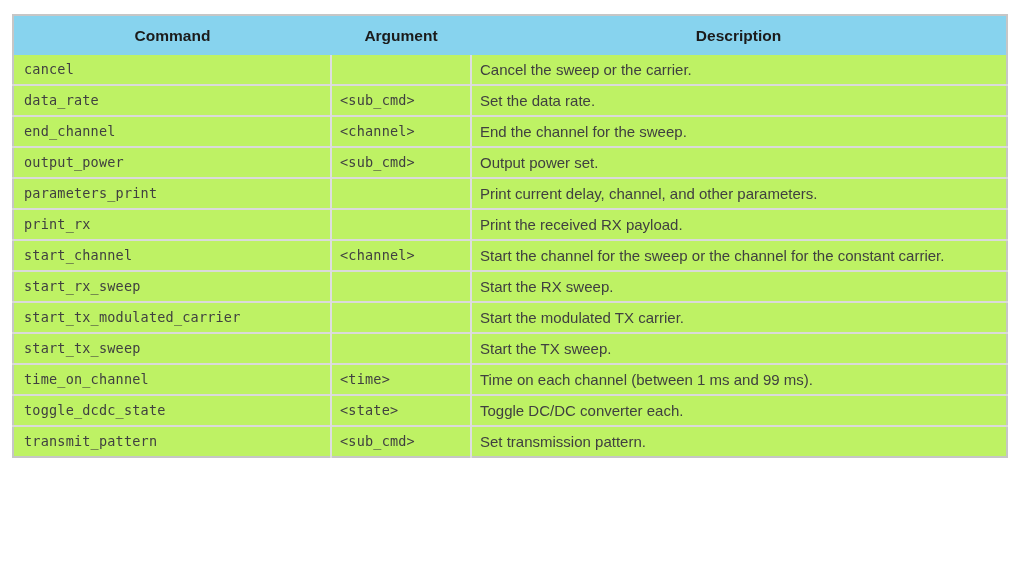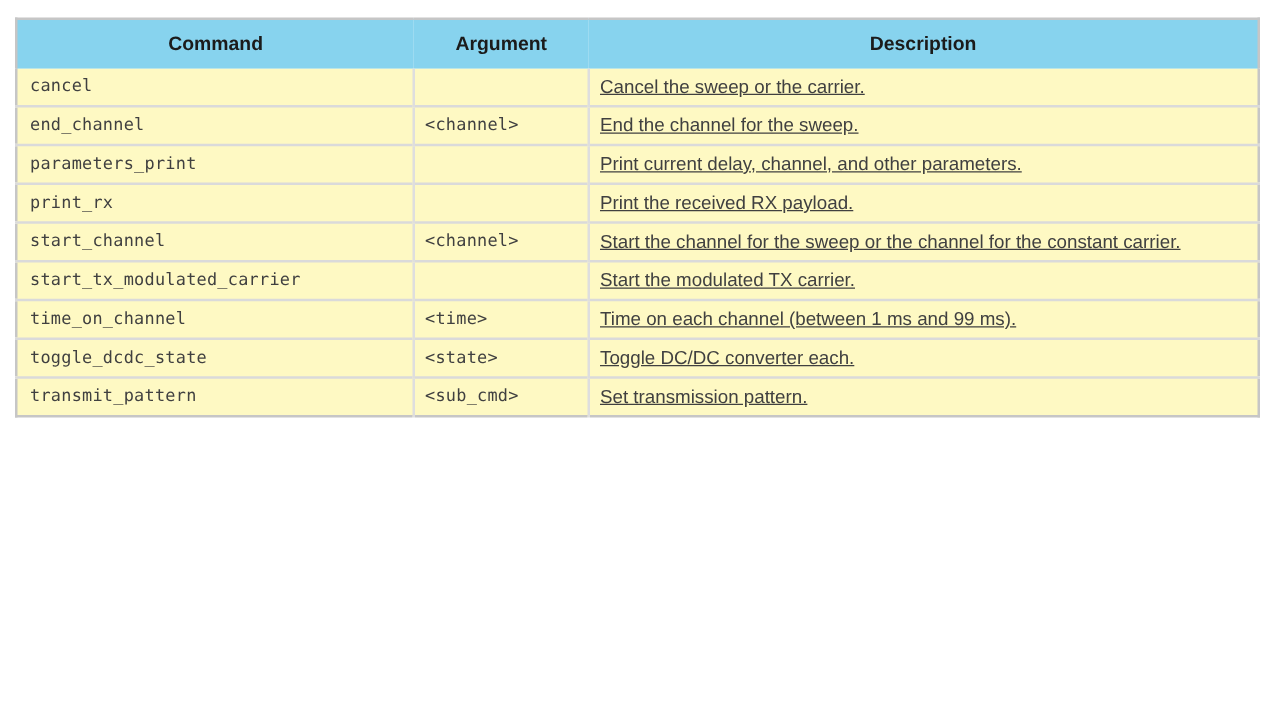--- a/index.html
+++ b/index.html
@@ -30,21 +30,21 @@
     color: #1b1b1b;
     font-family: "Liberation Sans", sans-serif;
     font-weight: bold;
     font-size: 15.5px;
     text-align: center;
     height: 40px;
     padding: 9px 2px;
     border: none;
   }
   table.cmd-table tbody td {
-    background: #fef9c3;
+    background: #bef264;
     color: #404040;
     font-size: 15px;
     line-height: 19px;
     vertical-align: middle;
     padding: 5px 8px;
     height: 29px;
     border-top: 2px solid #dadada;
   }
   table.cmd-table tbody tr:first-child td {
     border-top: none;
@@ -56,21 +56,20 @@
     letter-spacing: 0.2px;
     border-right: 2px solid #dedede;
   }
   table.cmd-table tbody td.cell-command { padding-left: 10px; }
   table.cmd-table tbody td.cell-desc {
     font-family: "Liberation Sans", sans-serif;
   }
   table.cmd-table tbody td.cell-desc .desc-text {
     display: inline-block;
     max-width: 492px;
-    text-decoration: underline;
   }
 </style>
 </head>
 <body>
 
 <div class="table-wrap">
   <table class="cmd-table">
     <colgroup>
       <col class="col-command">
       <col class="col-argument">
@@ -84,43 +83,63 @@
       </tr>
     </thead>
     <tbody id="table-body">
 
     <tr>
           <td class="cell-command">cancel</td>
           <td class="cell-argument"></td>
           <td class="cell-desc"><span class="desc-text">Cancel the sweep or the carrier.</span></td>
         </tr>
         <tr>
+          <td class="cell-command">data_rate</td>
+          <td class="cell-argument">&lt;sub_cmd&gt;</td>
+          <td class="cell-desc"><span class="desc-text">Set the data rate.</span></td>
+        </tr>
+        <tr>
           <td class="cell-command">end_channel</td>
           <td class="cell-argument">&lt;channel&gt;</td>
           <td class="cell-desc"><span class="desc-text">End the channel for the sweep.</span></td>
+        </tr>
+        <tr>
+          <td class="cell-command">output_power</td>
+          <td class="cell-argument">&lt;sub_cmd&gt;</td>
+          <td class="cell-desc"><span class="desc-text">Output power set.</span></td>
         </tr>
         <tr>
           <td class="cell-command">parameters_print</td>
           <td class="cell-argument"></td>
           <td class="cell-desc"><span class="desc-text">Print current delay, channel, and other parameters.</span></td>
         </tr>
         <tr>
           <td class="cell-command">print_rx</td>
           <td class="cell-argument"></td>
           <td class="cell-desc"><span class="desc-text">Print the received RX payload.</span></td>
         </tr>
         <tr>
           <td class="cell-command">start_channel</td>
           <td class="cell-argument">&lt;channel&gt;</td>
           <td class="cell-desc"><span class="desc-text">Start the channel for the sweep or the channel for the constant carrier.</span></td>
         </tr>
         <tr>
+          <td class="cell-command">start_rx_sweep</td>
+          <td class="cell-argument"></td>
+          <td class="cell-desc"><span class="desc-text">Start the RX sweep.</span></td>
+        </tr>
+        <tr>
           <td class="cell-command">start_tx_modulated_carrier</td>
           <td class="cell-argument"></td>
           <td class="cell-desc"><span class="desc-text">Start the modulated TX carrier.</span></td>
+        </tr>
+        <tr>
+          <td class="cell-command">start_tx_sweep</td>
+          <td class="cell-argument"></td>
+          <td class="cell-desc"><span class="desc-text">Start the TX sweep.</span></td>
         </tr>
         <tr>
           <td class="cell-command">time_on_channel</td>
           <td class="cell-argument">&lt;time&gt;</td>
           <td class="cell-desc"><span class="desc-text">Time on each channel (between 1 ms and 99 ms).</span></td>
         </tr>
         <tr>
           <td class="cell-command">toggle_dcdc_state</td>
           <td class="cell-argument">&lt;state&gt;</td>
           <td class="cell-desc"><span class="desc-text">Toggle DC/DC converter each.</span></td>

